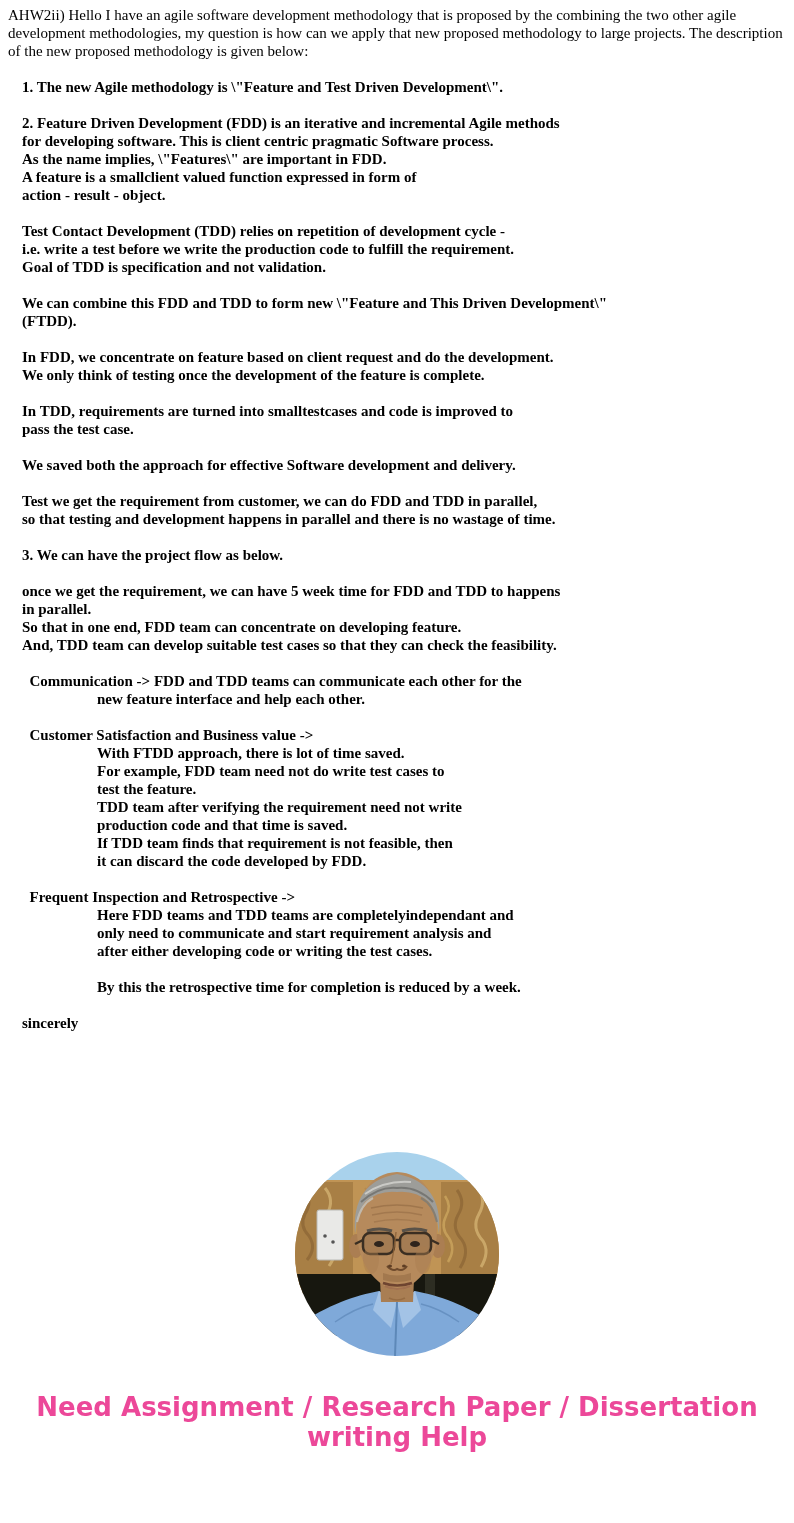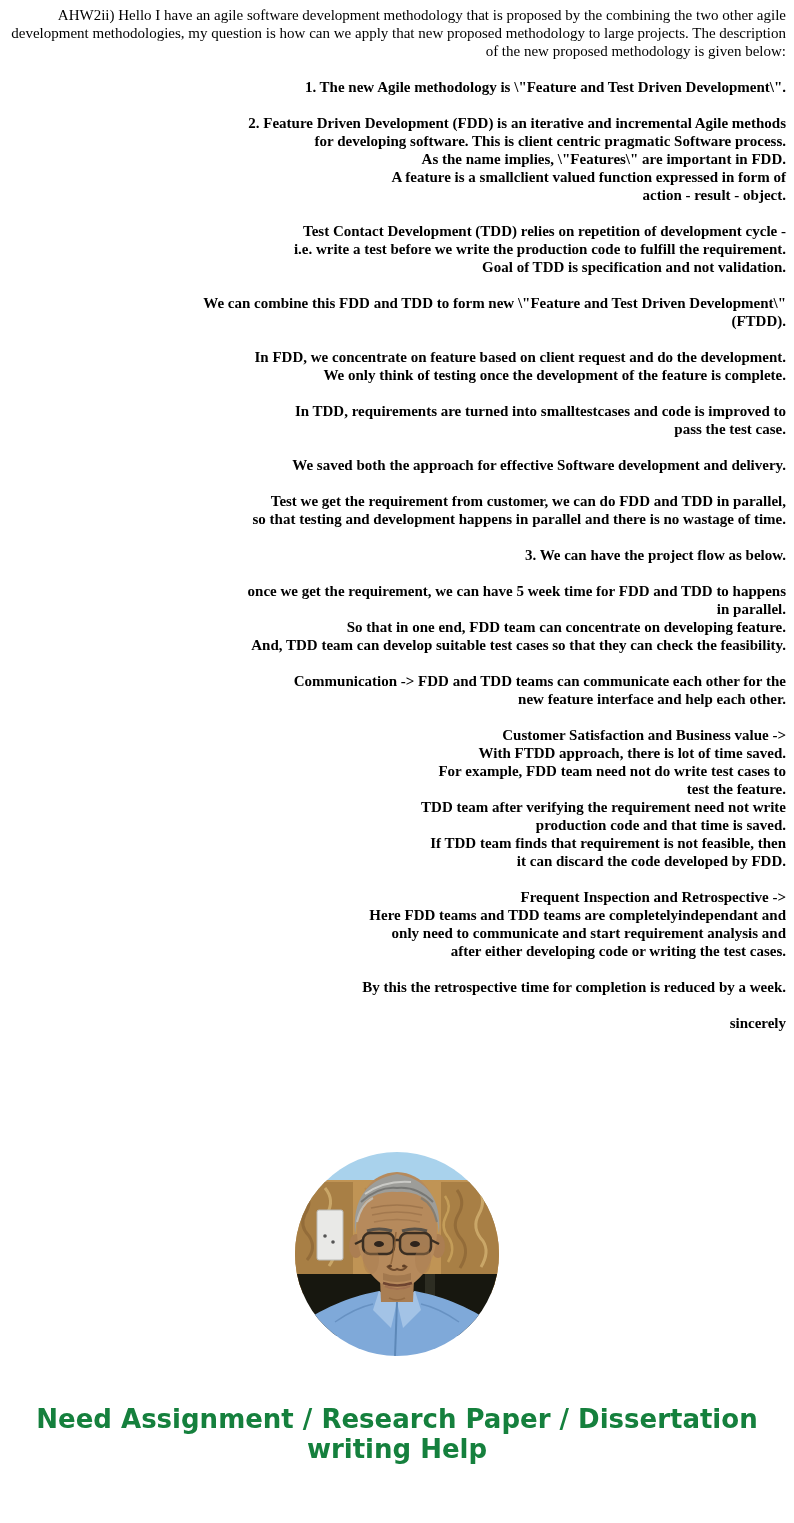--- a/index.html
+++ b/index.html
@@ -12,21 +12,20 @@
     overflow: hidden;
     font-family: "Liberation Serif", serif;
   }
   .doc {
     box-sizing: border-box;
     height: 1129px;
     overflow: hidden;
     padding: 6px 8px 0 8px;
     font-size: 15px;
     line-height: 18px;
-    text-align: right;
   }
   .intro {
     margin: 0;
     font-weight: normal;
     white-space: normal;
   }
   .block {
     margin: 18px 0 0 14px;
     font-weight: bold;
     white-space: pre-wrap;
@@ -35,46 +34,46 @@
   }
   .avatar {
     width: 204px;
     height: 204px;
     margin: 23px auto 0 auto;
     border-radius: 50%;
     overflow: hidden;
   }
   .avatar svg { display: block; }
   .footer {
-    margin-top: 48px;
+    margin-top: 36px;
     text-align: center;
     font-family: "DejaVu Sans", sans-serif;
     font-weight: bold;
     font-size: 26px;
     line-height: 30px;
-    color: #15803d;
+    color: #ec4899;
   }
 </style>
 </head>
 <body>
 
 <div class="page">
 
   <div class="doc">
     <p class="intro">AHW2ii) Hello I have an agile software development methodology that is proposed by the combining the two other agile development methodologies, my question is how can we apply that new proposed methodology to large projects. The description of the new proposed methodology is given below:</p>
     <div class="block">1. The new Agile methodology is \"Feature and Test Driven Development\".</div>
     <div class="block">2. Feature Driven Development (FDD) is an iterative and incremental Agile methods
 for developing software. This is client centric pragmatic Software process.
 As the name implies, \"Features\" are important in FDD.
 A feature is a smallclient valued function expressed in form of
 action - result - object.</div>
     <div class="block">Test Contact Development (TDD) relies on repetition of development cycle -
 i.e. write a test before we write the production code to fulfill the requirement.
 Goal of TDD is specification and not validation.</div>
-    <div class="block">We can combine this FDD and TDD to form new \"Feature and Test Driven Development\"
+    <div class="block">We can combine this FDD and TDD to form new \"Feature and This Driven Development\"
 (FTDD).</div>
     <div class="block">In FDD, we concentrate on feature based on client request and do the development.
 We only think of testing once the development of the feature is complete.</div>
     <div class="block">In TDD, requirements are turned into smalltestcases and code is improved to
 pass the test case.</div>
     <div class="block">We saved both the approach for effective Software development and delivery.</div>
     <div class="block">Test we get the requirement from customer, we can do FDD and TDD in parallel,
 so that testing and development happens in parallel and there is no wastage of time.</div>
     <div class="block">3. We can have the project flow as below.</div>
     <div class="block">once we get the requirement, we can have 5 week time for FDD and TDD to happens

